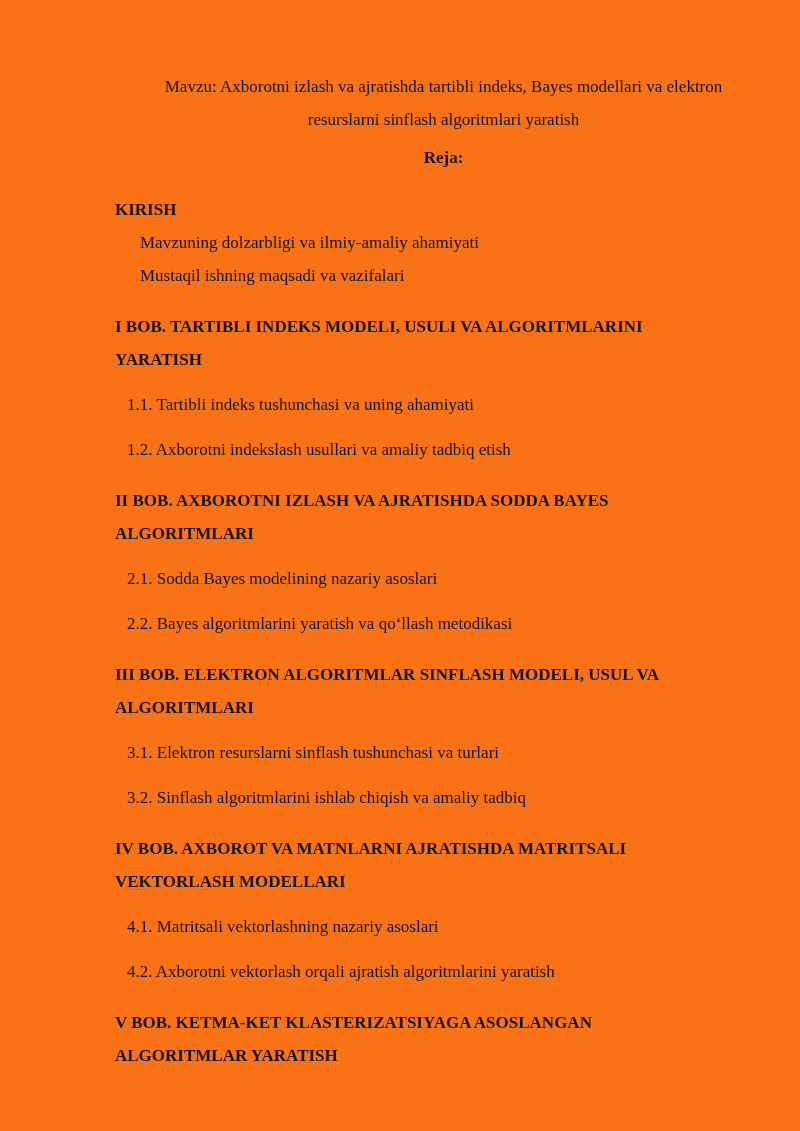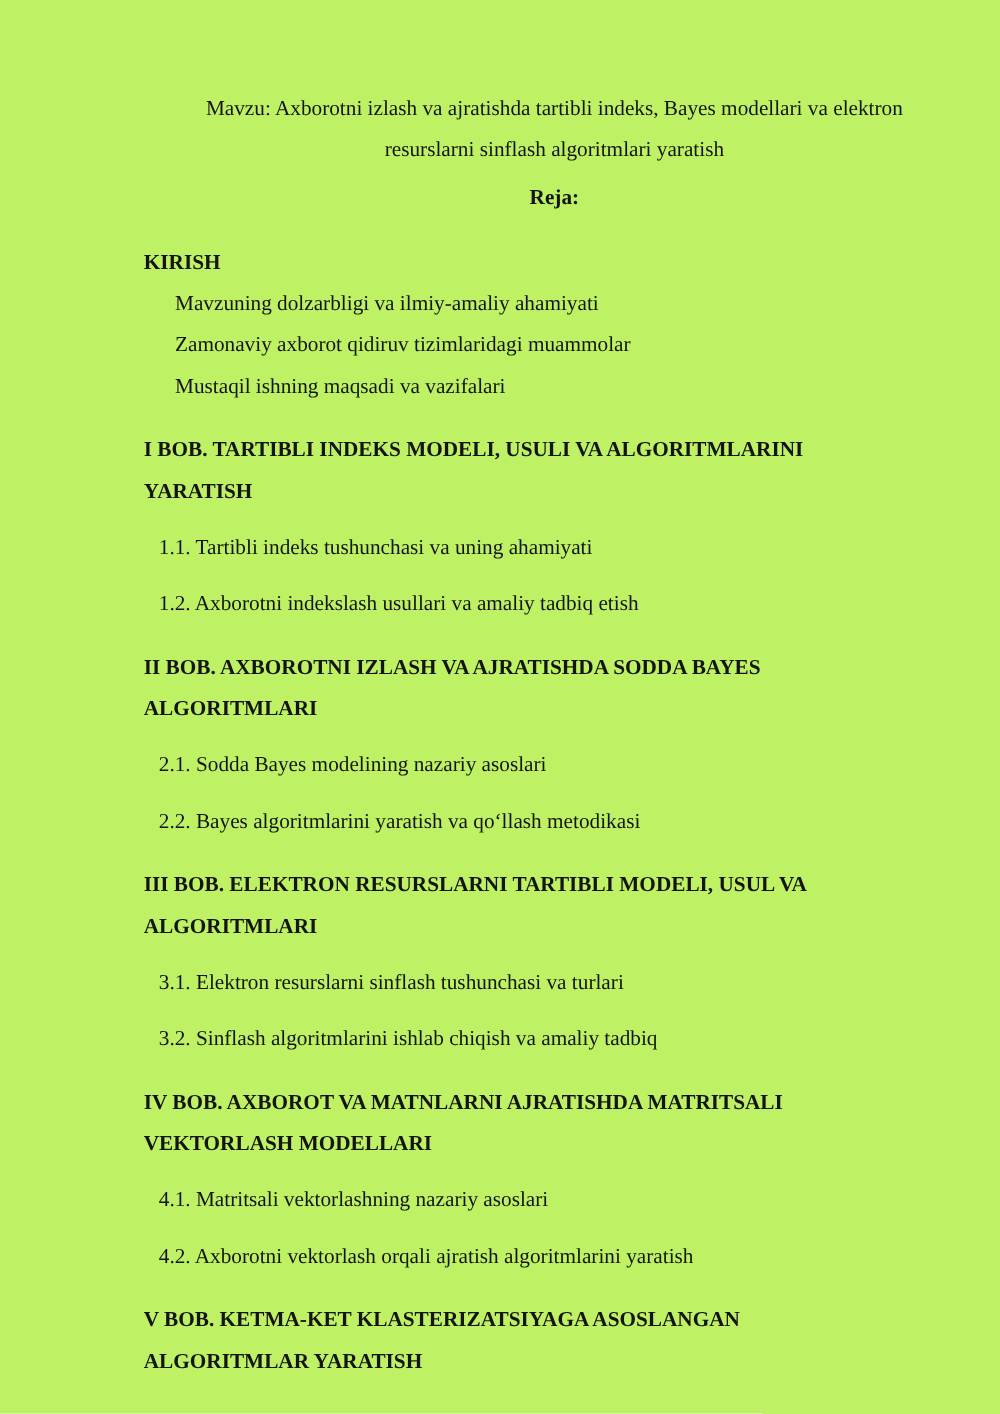--- a/index.html
+++ b/index.html
@@ -5,21 +5,21 @@
   html, body {
     margin: 0;
     padding: 0;
     background: #ffffff;
   }
   .page {
     position: relative;
     width: 800px;
     height: 1131px;
     box-sizing: border-box;
-    background: #bef264;
+    background: #f97316;
     color: #141414;
     font-family: "Liberation Serif", "DejaVu Serif", serif;
     font-size: 17px;
     line-height: 33px;
     padding: 70px 28px 0 115px;
     overflow: hidden;
   }
   .doc-title {
     text-align: center;
     font-weight: normal;
@@ -56,39 +56,38 @@
   <div class="doc-title">
     <span class="line">Mavzu: Axborotni izlash va ajratishda tartibli indeks, Bayes modellari va elektron</span>
     <span class="line">resurslarni sinflash algoritmlari yaratish</span>
   </div>
 
   <div class="plan-label">Reja:</div>
 
   <div class="section-heading">KIRISH</div>
 
   <div class="intro-item">Mavzuning dolzarbligi va ilmiy-amaliy ahamiyati</div>
-  <div class="intro-item">Zamonaviy axborot qidiruv tizimlaridagi muammolar</div>
   <div class="intro-item">Mustaqil ishning maqsadi va vazifalari</div>
 
   <div class="chapter-heading">
     <span class="line">I BOB. TARTIBLI INDEKS MODELI, USULI VA ALGORITMLARINI</span>
     <span class="line">YARATISH</span>
   </div>
   <div class="chapter-item">1.1. Tartibli indeks tushunchasi va uning ahamiyati</div>
   <div class="chapter-item">1.2. Axborotni indekslash usullari va amaliy tadbiq etish</div>
 
   <div class="chapter-heading">
     <span class="line">II BOB. AXBOROTNI IZLASH VA AJRATISHDA SODDA BAYES</span>
     <span class="line">ALGORITMLARI</span>
   </div>
   <div class="chapter-item">2.1. Sodda Bayes modelining nazariy asoslari</div>
   <div class="chapter-item">2.2. Bayes algoritmlarini yaratish va qo‘llash metodikasi</div>
 
   <div class="chapter-heading">
-    <span class="line">III BOB. ELEKTRON RESURSLARNI TARTIBLI MODELI, USUL VA</span>
+    <span class="line">III BOB. ELEKTRON ALGORITMLAR SINFLASH MODELI, USUL VA</span>
     <span class="line">ALGORITMLARI</span>
   </div>
   <div class="chapter-item">3.1. Elektron resurslarni sinflash tushunchasi va turlari</div>
   <div class="chapter-item">3.2. Sinflash algoritmlarini ishlab chiqish va amaliy tadbiq</div>
 
   <div class="chapter-heading">
     <span class="line">IV BOB. AXBOROT VA MATNLARNI AJRATISHDA MATRITSALI</span>
     <span class="line">VEKTORLASH MODELLARI</span>
   </div>
   <div class="chapter-item">4.1. Matritsali vektorlashning nazariy asoslari</div>

